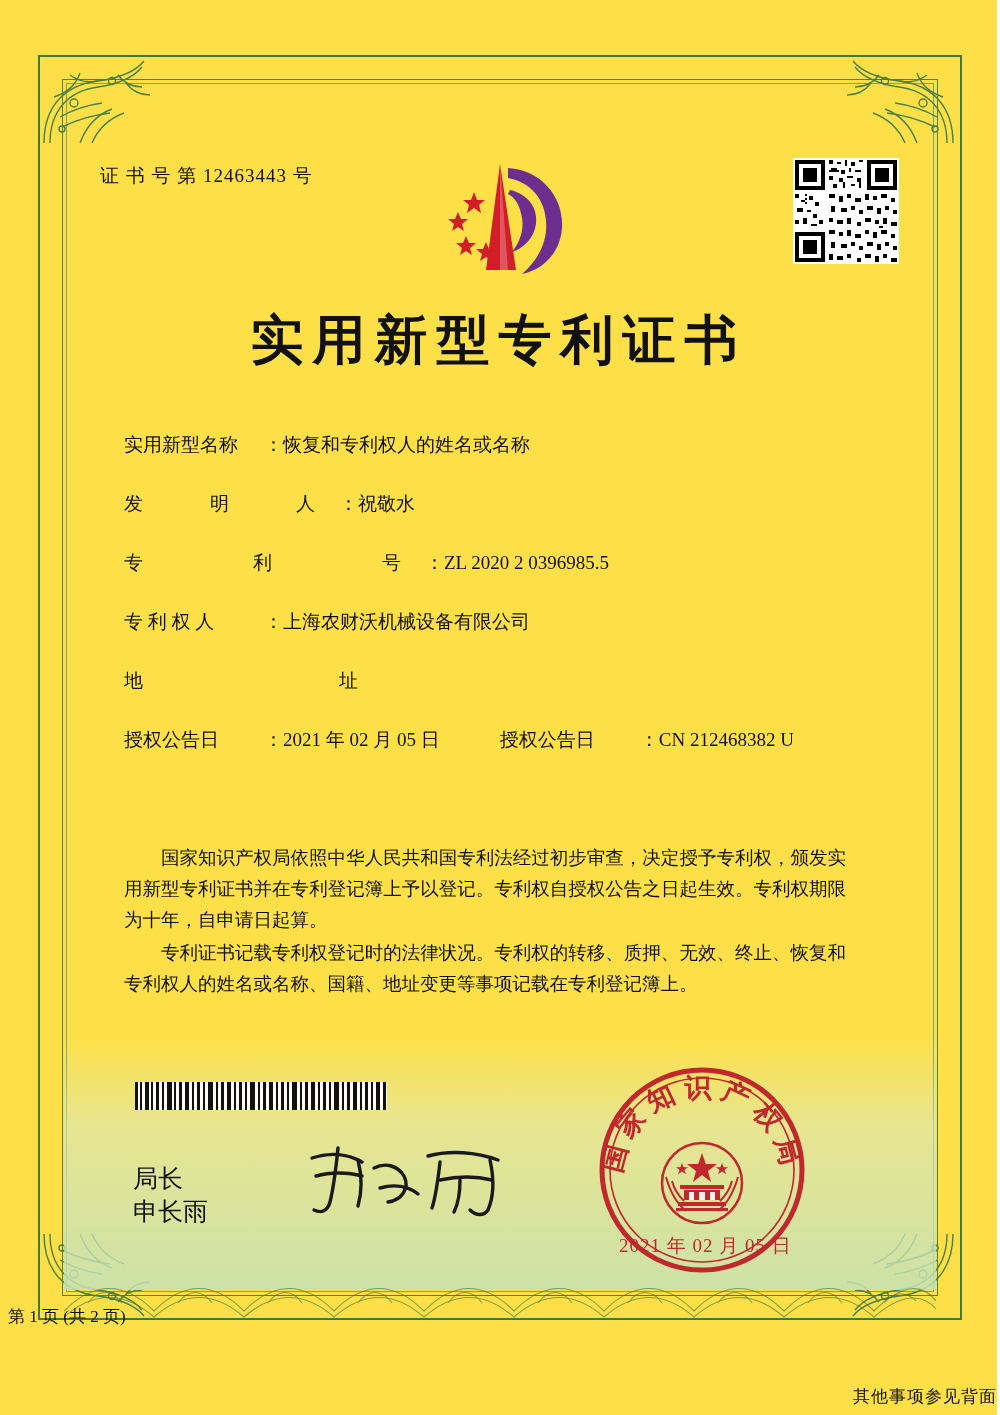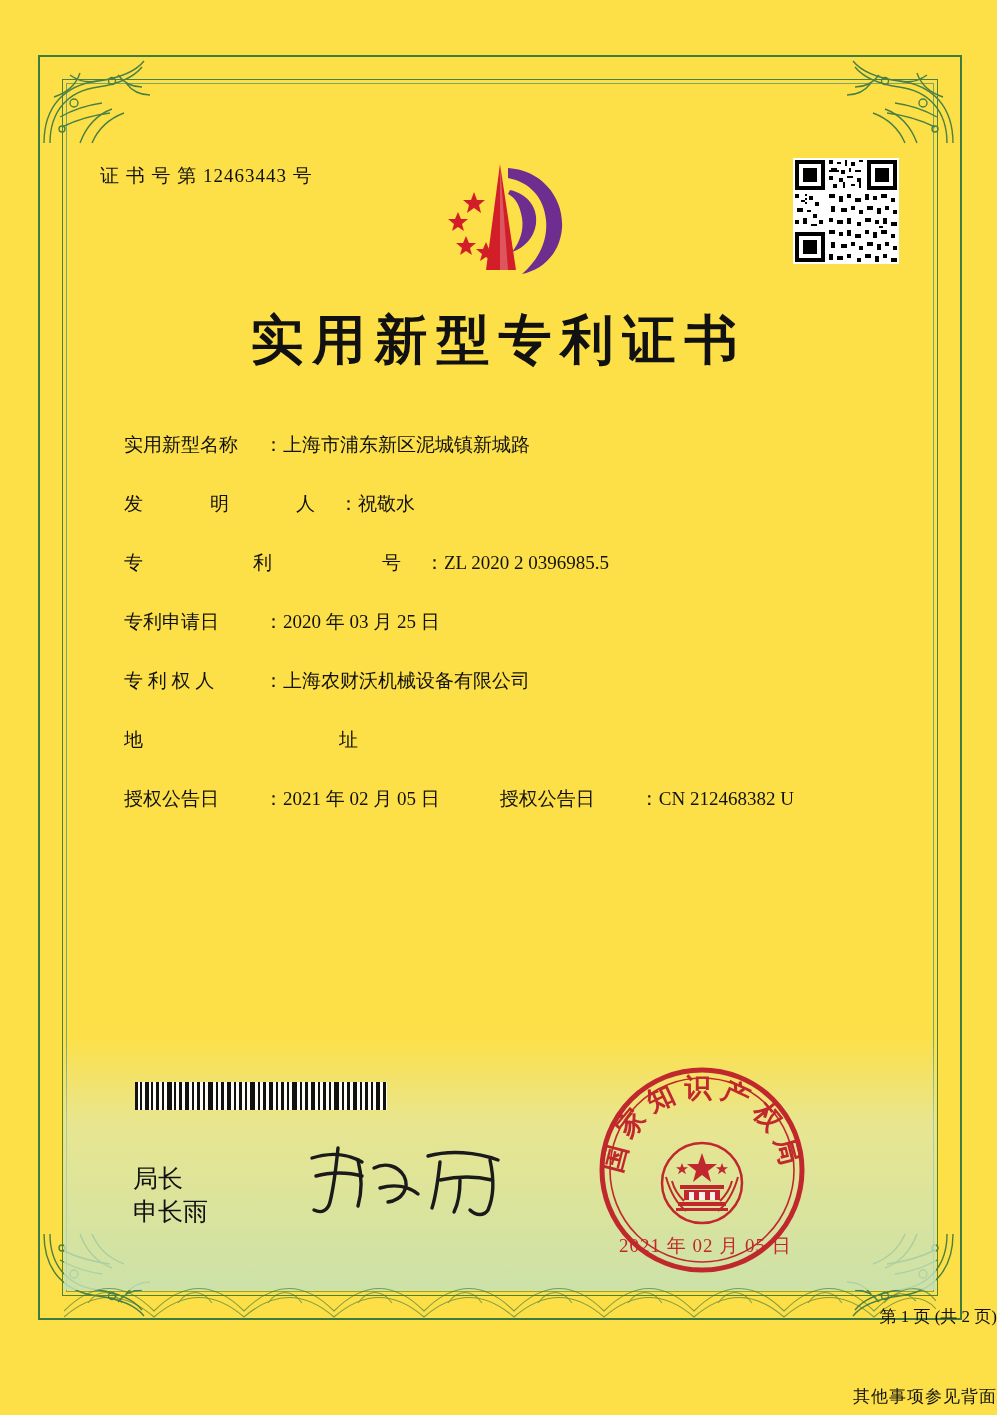--- a/index.html
+++ b/index.html
@@ -204,23 +204,24 @@
     font-size: 19px;
     color: #c0282d;
     letter-spacing: 1px;
   }
 
   
   .page-num {
     position: absolute;
     left: 0; right: 0;
     top: 1305px;
-    text-align: right;
+    text-align: left;
     font-size: 17px;
     color: #111;
+    padding-left: 8px;
   }
   .back-note {
     position: absolute;
     left: 0; right: 0;
     top: 1385px;
     text-align: right;
     font-size: 17px;
     color: #111;
     letter-spacing: 1px;
   }
@@ -452,56 +453,56 @@
       </g>
     </svg>
   </div>
 
   <div class="title">实用新型专利证书</div>
 
   <div class="fields">
 
     <div class="row">
       <span class="lbl">实用新型名称</span>
-      <span class="val">：<span>上海市浦东新区泥城镇新城路</span></span>
+      <span class="val">：<span>恢复和专利权人的姓名或名称</span></span>
     </div>
 
     <div class="row">
       <span class="lbl sp3">发　明　人</span>
       <span class="val">：<span>祝敬水</span></span>
     </div>
 
     <div class="row">
       <span class="lbl sp3">专　　利　　号</span>
       <span class="val">：<span>ZL 2020 2 0396985.5</span></span>
     </div>
 
-    <div class="row">
-      <span class="lbl">专利申请日</span>
-      <span class="val">：<span>2020 年 03 月 25 日</span></span>
-    </div>
 
     <div class="row">
       <span class="lbl">专 利 权 人</span>
       <span class="val">：<span>上海农财沃机械设备有限公司</span></span>
     </div>
 
     <div class="row">
       <span class="lbl sp3">地　　　　址</span>
     </div>
 
     <div class="row">
       <span class="lbl">授权公告日</span>
       <span class="val">：<span>2021 年 02 月 05 日</span></span>
       <span class="lbl second-lbl">授权公告日</span>
       <span class="val">：<span>CN 212468382 U</span></span>
     </div>
 
   </div>
 
+  <div class="paras">
+    <p>国家知识产权局依照中华人民共和国专利法经过初步审查，决定授予专利权，颁发实用新型专利证书并在专利登记簿上予以登记。专利权自授权公告之日起生效。专利权期限为十年，自申请日起算。</p>
+    <p>专利证书记载专利权登记时的法律状况。专利权的转移、质押、无效、终止、恢复和专利权人的姓名或名称、国籍、地址变更等事项记载在专利登记簿上。</p>
+  </div>
 
   <div class="barcode">
     <svg width="252" height="28" viewBox="0 0 252 28" shape-rendering="crispEdges">
       <rect width="252" height="28" fill="#fdfdf6"></rect>
       <g fill="#111">
         <rect x="0" y="0" width="3" height="28"></rect>
           <rect x="5" y="0" width="2" height="28"></rect>
         <rect x="10" y="0" width="4" height="28"></rect>
           <rect x="16" y="0" width="2" height="28"></rect>
         <rect x="21" y="0" width="3" height="28"></rect>

